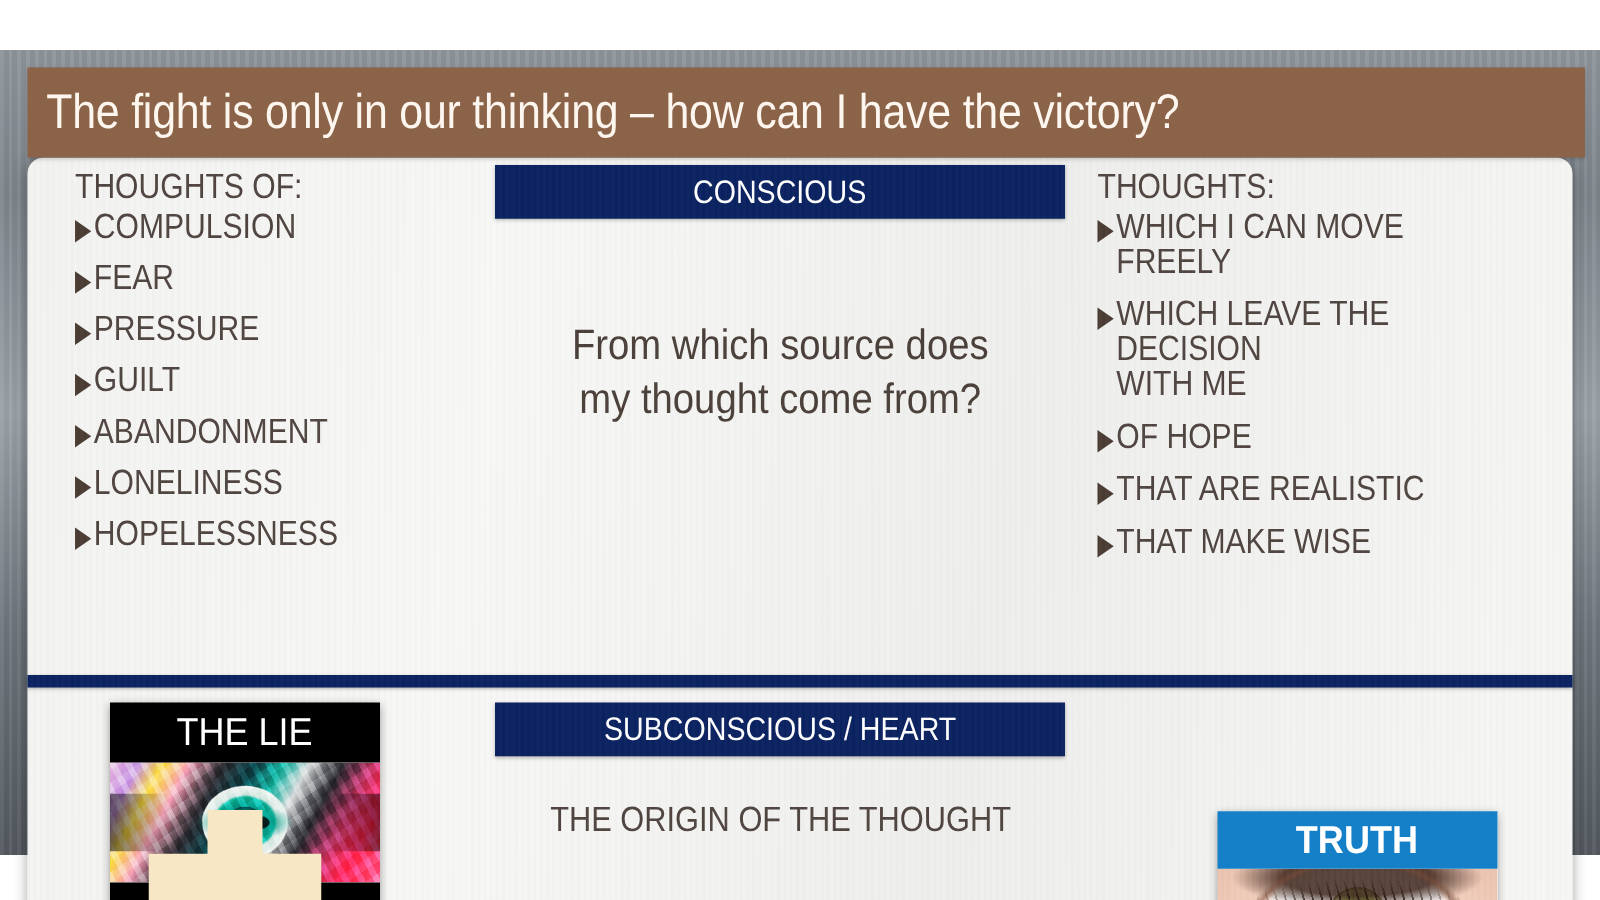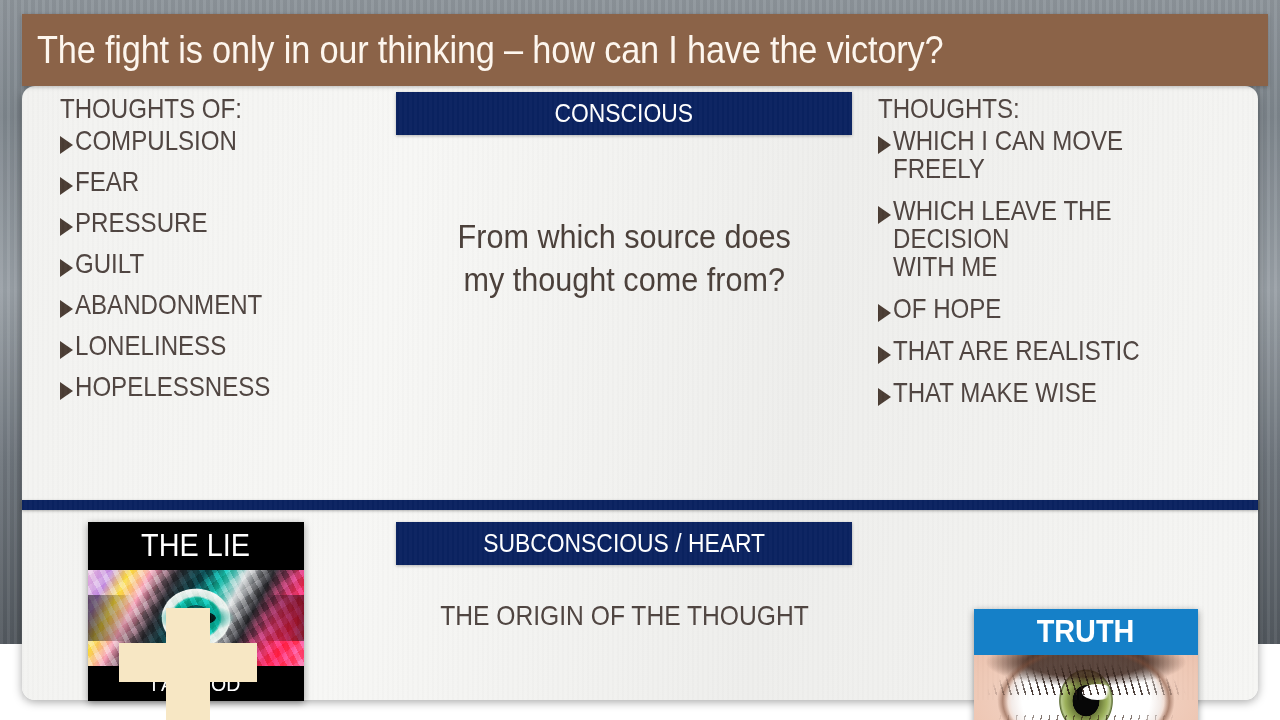--- a/index.html
+++ b/index.html
@@ -12,20 +12,21 @@
     font-family: "Liberation Sans", sans-serif;
   }
 
   
   #backdrop {
     position: relative;
     width: 1280px;
     height: 644px;
     background:
       linear-gradient(180deg, #8d949a 0%, #7d858c 18%, #9aa1a7 45%, #6e757c 72%, #53595f 100%);
+    margin-top: 40px;
   }
   #backdrop::before{
     content:"";
     position:absolute; inset:0;
     background:
       repeating-linear-gradient(90deg,
         rgba(255,255,255,0.10) 0px,
         rgba(255,255,255,0.10) 3px,
         rgba(0,0,0,0.06) 3px,
         rgba(0,0,0,0.06) 7px);

